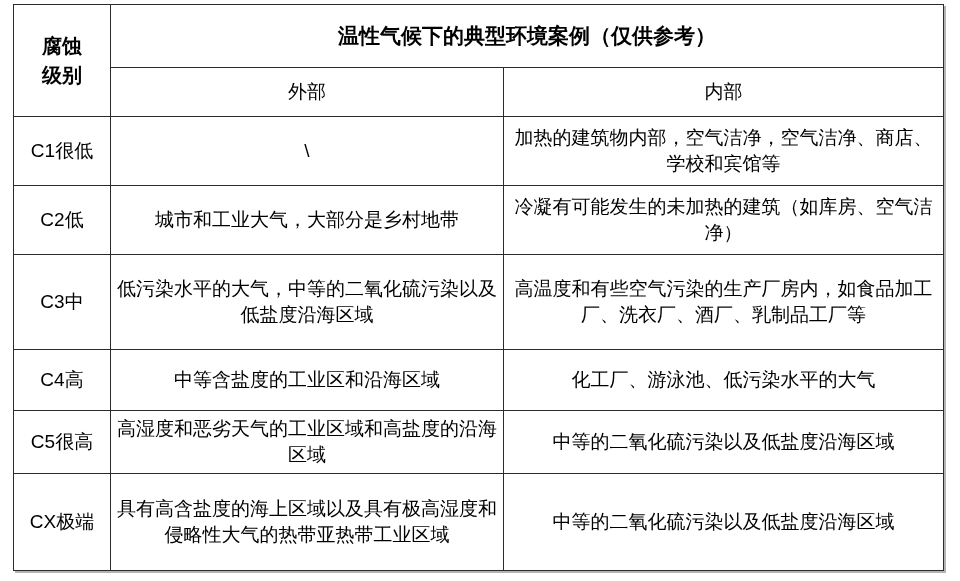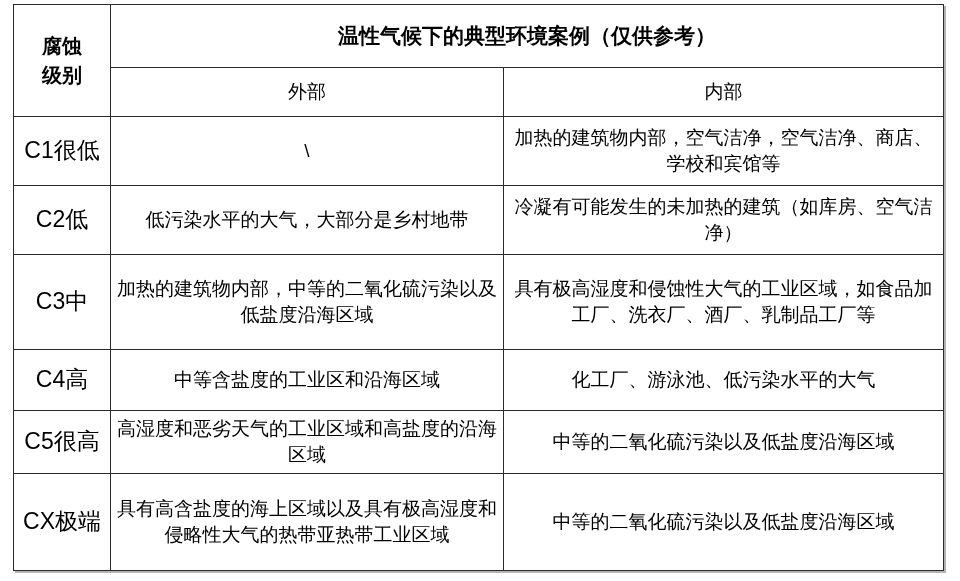--- a/index.html
+++ b/index.html
@@ -41,21 +41,21 @@
     font-weight: bold;
     white-space: pre-line;
     line-height: 1.45;
   }
   .corrosion-table th.sub-head {
     height: 42px;
     font-size: 19px;
     font-family: Liberation Serif, serif;
   }
   .corrosion-table td.level-cell {
-    font-size: 23px;
+    font-size: 19px;
     padding: 3px 2px;
   }
   tr.r-c1 td { height: 62px; }
   tr.r-c2 td { height: 62px; }
   tr.r-c3 td { height: 88px; }
   tr.r-c4 td { height: 54px; }
   tr.r-c5 td { height: 56px; }
   tr.r-cx td { height: 90px; }
 </style>
 </head>
@@ -79,27 +79,27 @@
     </tr>
   </thead>
   <tbody>
     <tr class="r-c1">
       <td class="level-cell">C1很低</td>
       <td>\</td>
       <td>加热的建筑物内部，空气洁净，空气洁净、商店、学校和宾馆等</td>
     </tr>
     <tr class="r-c2">
       <td class="level-cell">C2低</td>
-      <td>低污染水平的大气，大部分是乡村地带</td>
+      <td>城市和工业大气，大部分是乡村地带</td>
       <td>冷凝有可能发生的未加热的建筑（如库房、空气洁净）</td>
     </tr>
     <tr class="r-c3">
       <td class="level-cell">C3中</td>
-      <td>加热的建筑物内部，中等的二氧化硫污染以及低盐度沿海区域</td>
-      <td>具有极高湿度和侵蚀性大气的工业区域，如食品加工厂、洗衣厂、酒厂、乳制品工厂等</td>
+      <td>低污染水平的大气，中等的二氧化硫污染以及低盐度沿海区域</td>
+      <td>高温度和有些空气污染的生产厂房内，如食品加工厂、洗衣厂、酒厂、乳制品工厂等</td>
     </tr>
     <tr class="r-c4">
       <td class="level-cell">C4高</td>
       <td>中等含盐度的工业区和沿海区域</td>
       <td>化工厂、游泳池、低污染水平的大气</td>
     </tr>
     <tr class="r-c5">
       <td class="level-cell">C5很高</td>
       <td>高湿度和恶劣天气的工业区域和高盐度的沿海区域</td>
       <td>中等的二氧化硫污染以及低盐度沿海区域</td>

